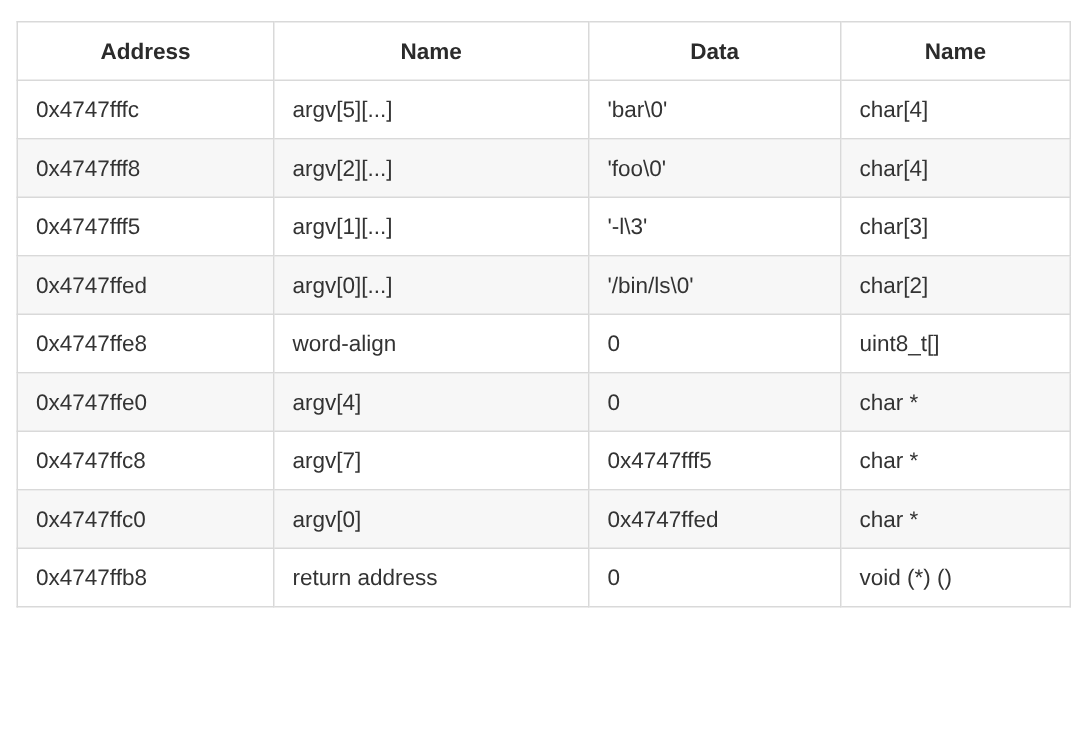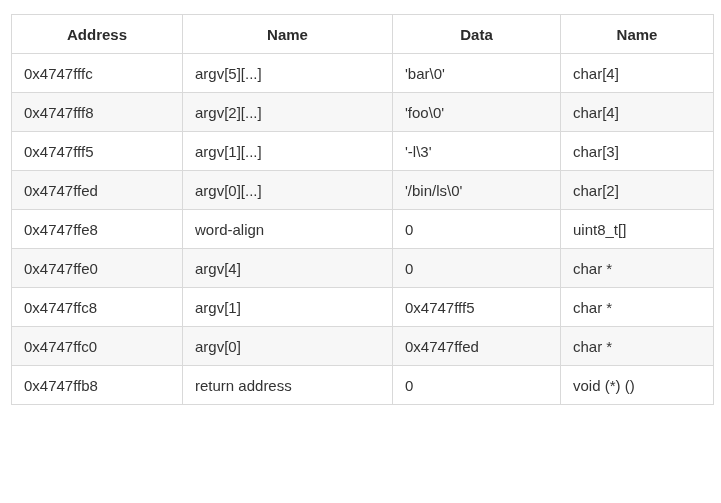--- a/index.html
+++ b/index.html
@@ -106,21 +106,21 @@
           <td>uint8_t[]</td>
         </tr>
         <tr>
           <td>0x4747ffe0</td>
           <td>argv[4]</td>
           <td>0</td>
           <td>char *</td>
         </tr>
         <tr>
           <td>0x4747ffc8</td>
-          <td>argv[1]</td>
+          <td>argv[7]</td>
           <td>0x4747fff5</td>
           <td>char *</td>
         </tr>
         <tr>
           <td>0x4747ffc0</td>
           <td>argv[0]</td>
           <td>0x4747ffed</td>
           <td>char *</td>
         </tr>
         <tr>

